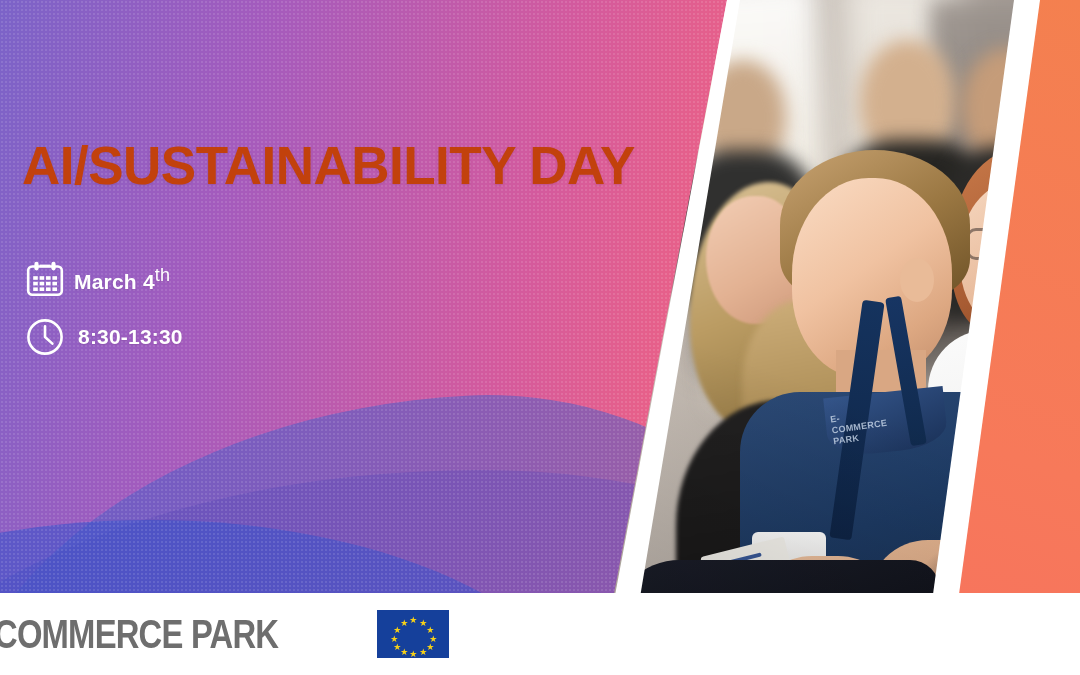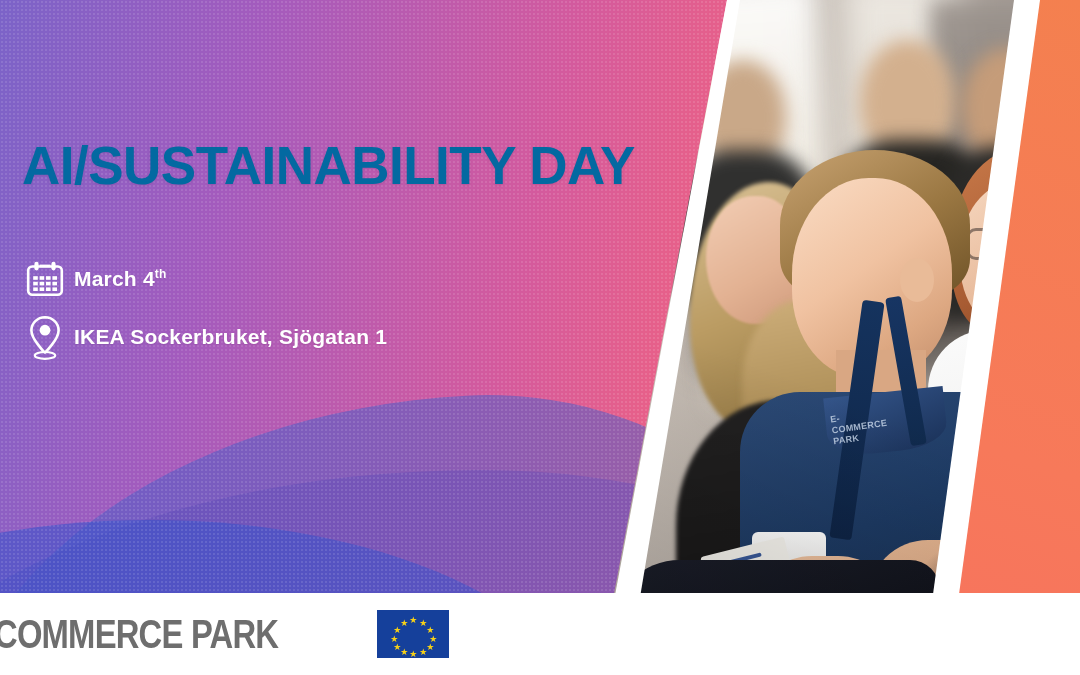--- a/index.html
+++ b/index.html
@@ -132,32 +132,32 @@
 
   
   .sep1{position:absolute;left:0;top:0;width:1080px;height:675px;
     clip-path:polygon(727px 0, 740px 0, 627px 675px, 600px 675px);background:#ffffff;}
   .sep2{position:absolute;left:0;top:0;width:1080px;height:675px;
     clip-path:polygon(1014px 0, 1040px 0, 948px 675px, 922px 675px);background:#ffffff;}
 
   
   .title{
     position:absolute;left:22px;top:137px;
-    color:#0369a1;font-size:53px;line-height:58px;font-weight:bold;
+    color:#c2410c;font-size:53px;line-height:58px;font-weight:bold;
     letter-spacing:-0.5px;white-space:nowrap;
     text-shadow:0 1px 3px rgba(90,40,90,.18);
   }
   .info{position:absolute;left:16px;top:250px;width:560px;}
   .info-row{display:flex;align-items:center;height:58px;}
   .info-icon{width:58px;height:48px;flex:0 0 58px;display:flex;align-items:center;justify-content:center;}
   .info-text{
     color:#ffffff;font-size:21px;font-weight:bold;letter-spacing:.2px;
     text-shadow:0 1px 2px rgba(90,40,90,.18);white-space:nowrap;
   }
-  .info-text sup{font-size:12px;vertical-align:super;font-weight:bold;}
+  .info-text sup{font-size:18px;vertical-align:super;font-weight:normal;}
   .row-time .info-text{padding-left:4px;}
   .row-place .info-text{padding-left:0;}
 
   
   .footer{position:absolute;left:0;top:593px;width:1080px;height:82px;background:#ffffff;padding-left:44px;}
   .footer-inner{position:absolute;left:0;top:0;height:82px;display:flex;align-items:center;}
   .brand{
     color:#6e6e6e;font-size:41px;font-weight:bold;line-height:41px;
     letter-spacing:-1px;transform:scaleX(.80);transform-origin:left center;
     margin-left:-6px;white-space:nowrap;
@@ -264,31 +264,30 @@
             <rect x="7.2" y="27.4" width="4.6" height="3.6"></rect>
               <rect x="13.6" y="27.4" width="4.6" height="3.6"></rect>
             <rect x="20" y="27.4" width="4.6" height="3.6"></rect>
               <rect x="26.4" y="27.4" width="4.6" height="3.6"></rect>
           </g>
         </svg>
       </div>
       <div class="info-text"><span>March 4</span><sup>th</sup></div>
     </div>
 
-
-    <div class="info-row row-place">
+    <div class="info-row row-time">
       <div class="info-icon">
-        <svg class="icon-svg" width="40" height="46" viewBox="0 0 40 46" aria-hidden="true">
-          <path d="M20 3.2 C12.4 3.2 6.4 9.1 6.4 16.4 C6.4 25.4 20 38.6 20 38.6 C20 38.6 33.6 25.4 33.6 16.4 C33.6 9.1 27.6 3.2 20 3.2 Z" fill="none" stroke="#ffffff" stroke-width="2.6" stroke-linejoin="round"></path>
-          <circle cx="20" cy="16.2" r="5.4" fill="#ffffff"></circle>
-          <ellipse cx="20" cy="41.4" rx="10.2" ry="3.4" fill="none" stroke="#ffffff" stroke-width="2.2"></ellipse>
+        <svg class="icon-svg" width="40" height="40" viewBox="0 0 40 40" aria-hidden="true">
+          <circle cx="20" cy="20" r="16.6" fill="none" stroke="#ffffff" stroke-width="2.6"></circle>
+          <path d="M20 9.4 L20 20 L27.4 26.6" fill="none" stroke="#ffffff" stroke-width="2.6" stroke-linecap="round" stroke-linejoin="round"></path>
         </svg>
       </div>
-      <div class="info-text">IKEA Sockerbruket, Sjögatan 1</div>
+      <div class="info-text">8:30-13:30</div>
     </div>
+
 
   </div>
 
   <div class="footer">
     <div class="footer-inner">
       <div class="brand">COMMERCE PARK</div>
       <div class="eu">
         <div class="eu-flag">
           <span class="eu-star" style="left:32px;top:6px;">★</span>
           <span class="eu-star" style="left:42px;top:9px;">★</span>

